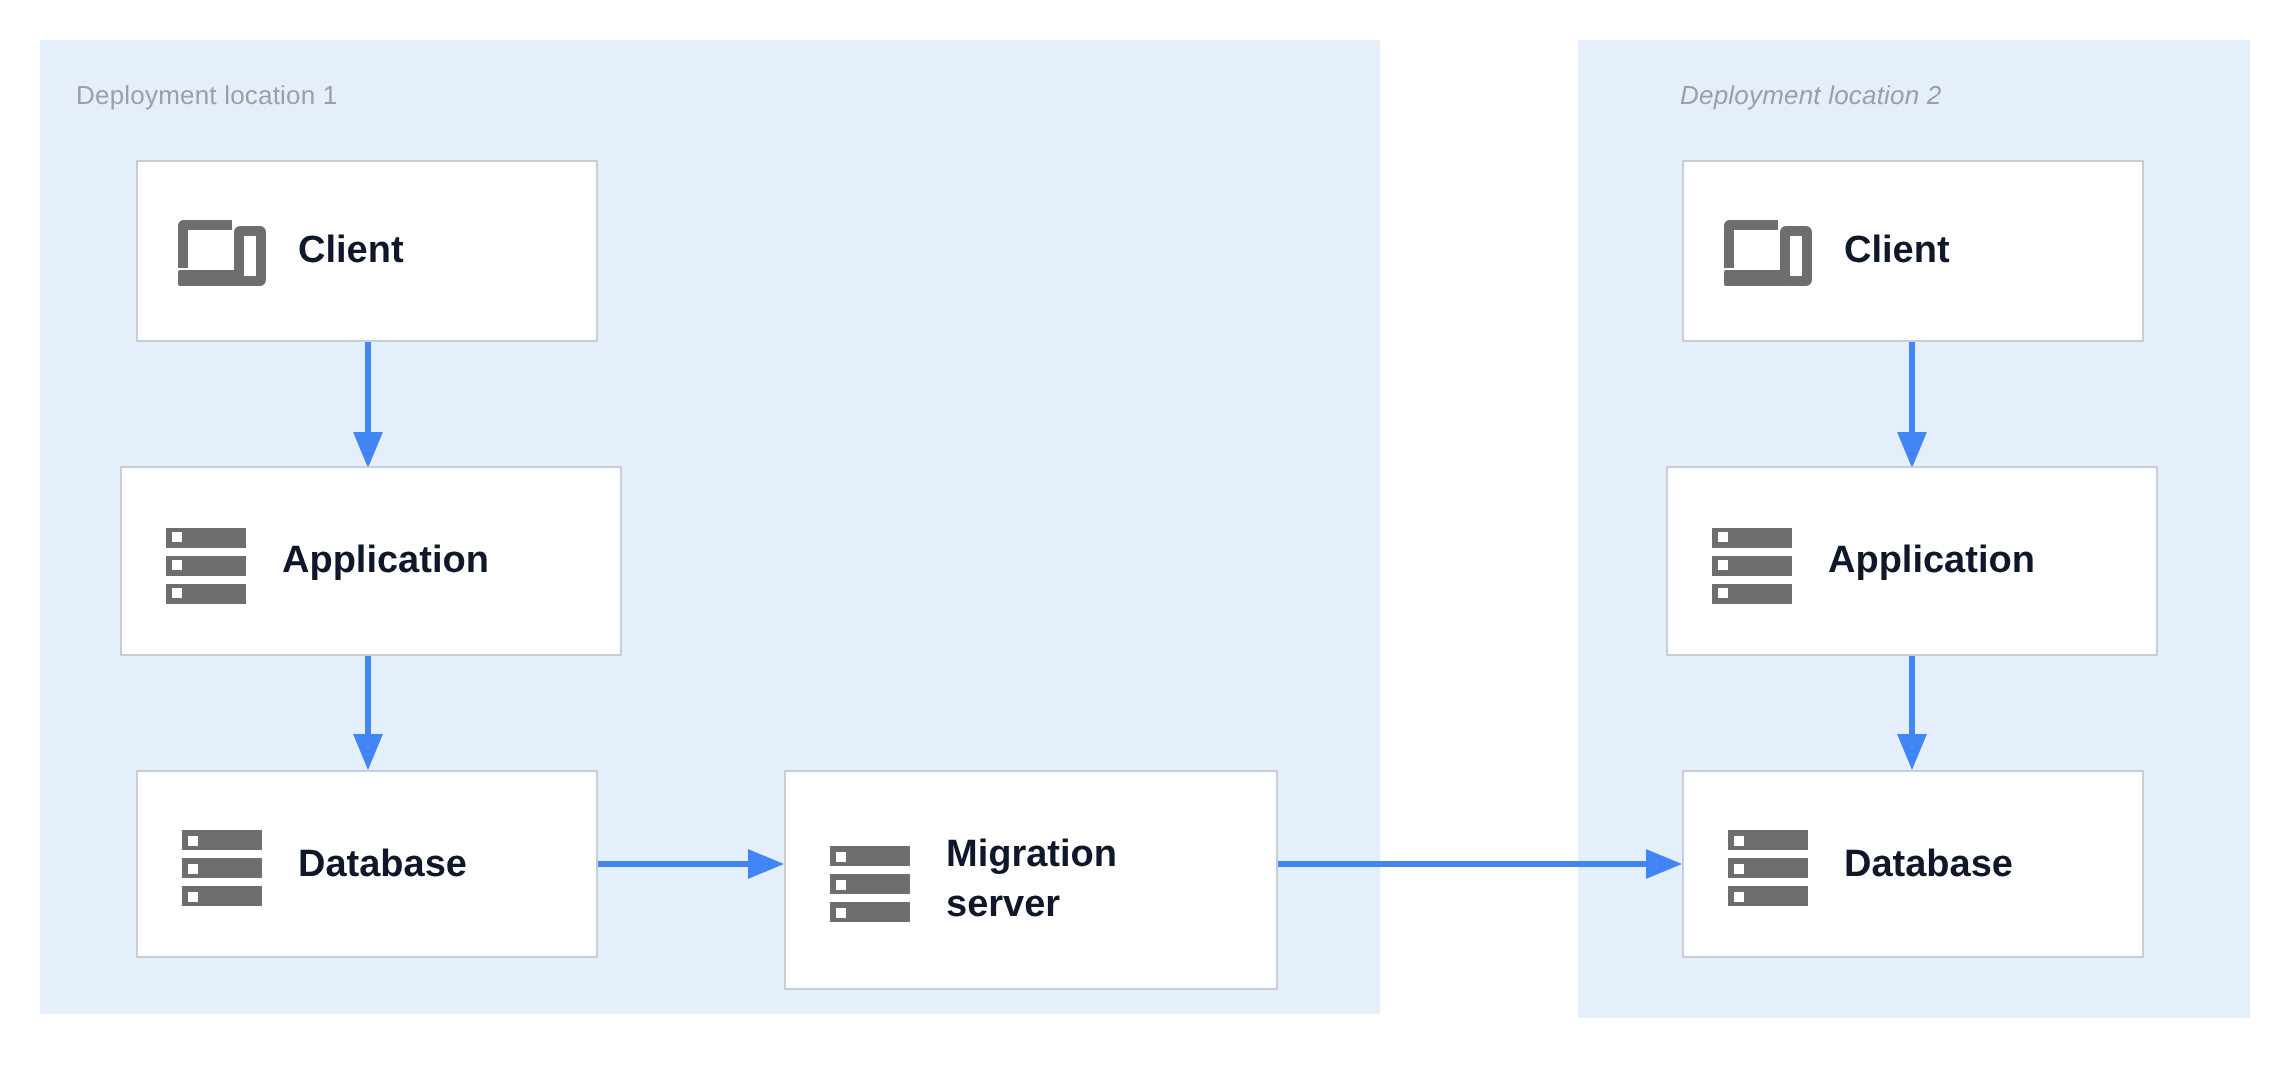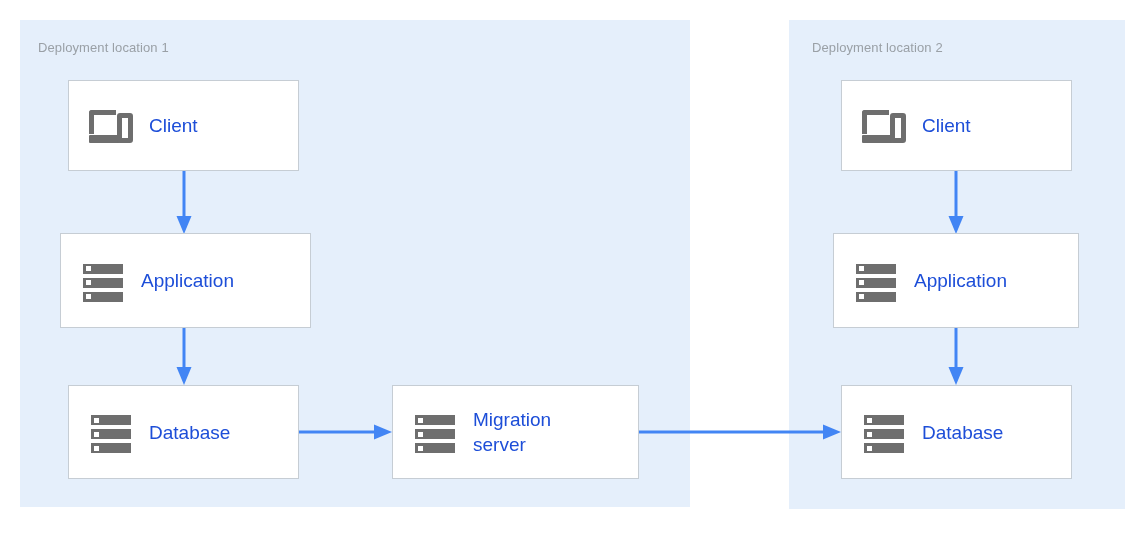--- a/index.html
+++ b/index.html
@@ -49,22 +49,23 @@
     width: 44px;
     height: 44px;
     position: relative;
   }
   .node-label {
     flex: 1 1 auto;
     margin-left: 16px;
     margin-right: 8px;
     font-size: 19px;
     line-height: 25px;
-    color: #1d4ed8;
+    color: #0f172a;
     white-space: pre-line;
+    font-weight: bold;
   }
 
   
   .srv-bar {
     position: absolute;
     left: 2px;
     width: 40px;
     height: 10px;
     background: #6e6e6e;
   }
@@ -124,21 +125,21 @@
 </style>
 </head>
 <body>
 
 <div id="canvas">
 
   <div class="zone" style="left:20px; top:20px; width:670px; height:487px;"></div>
   <div class="zone-label" style="left:38px; top:40px;">Deployment location 1</div>
 
   <div class="zone" style="left:789px; top:20px; width:336px; height:489px;"></div>
-  <div class="zone-label" style="left:812px; top:40px;">Deployment location 2</div>
+  <div class="zone-label" style="left:840px; top:40px;font-style:italic;">Deployment location 2</div>
 
   <svg class="arrow-svg" style="left:176px; top:168px;" width="16" height="68" viewBox="0 0 16 68">
     <line x1="8" y1="0" x2="8" y2="54" stroke="#4285f4" stroke-width="3"></line>
     <polygon points="8,66 0.5,48 15.5,48" fill="#4285f4"></polygon>
   </svg>
 
   <svg class="arrow-svg" style="left:176px; top:325px;" width="16" height="62" viewBox="0 0 16 62">
     <line x1="8" y1="0" x2="8" y2="48" stroke="#4285f4" stroke-width="3"></line>
     <polygon points="8,60 0.5,42 15.5,42" fill="#4285f4"></polygon>
   </svg>
@@ -183,21 +184,21 @@
 
   <div class="node" style="left:68px; top:385px; width:231px; height:94px;">
     <span class="node-icon">
       <span class="srv-bar"></span>
         <span class="srv-bar"></span>
         <span class="srv-bar"></span>
     </span>
     <span class="node-label">Database</span>
   </div>
 
-  <div class="node" style="left:392px; top:385px; width:247px; height:94px;">
+  <div class="node" style="left:392px; top:385px; width:247px; height:110px;">
     <span class="node-icon">
       <span class="srv-bar"></span>
         <span class="srv-bar"></span>
         <span class="srv-bar"></span>
     </span>
     <span class="node-label">Migration
 server</span>
   </div>
 
   <div class="node" style="left:841px; top:80px; width:231px; height:91px;">

